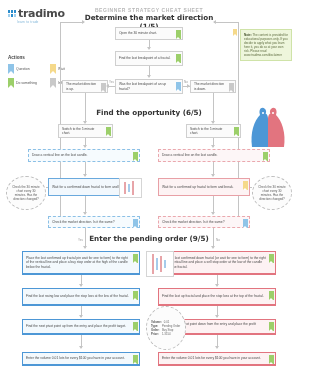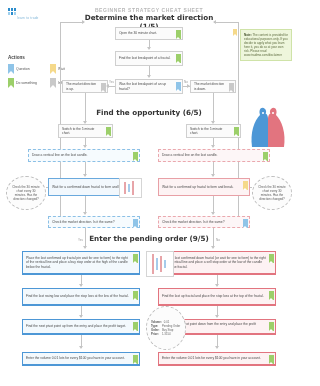--- a/index.html
+++ b/index.html
@@ -100,20 +100,21 @@
 <div class="abs" id="logo">
   <div class="logo-row">
     <div class="logo-dots">
       <i></i>
         <i></i>
         <i></i>
         <i class="pale"></i>
         <i></i>
         <i class="pale"></i>
     </div>
+    <div class="logo-word">tradimo</div>
   </div>
   <div class="logo-tag">learn to trade</div>
 </div>
 
 <div class="abs" id="legend">
   <div class="legend-title">Actions</div>
   <div class="legend-grid">
     <div class="legend-item">
       <div class="bm q"></div>
       <span>Question</span>

